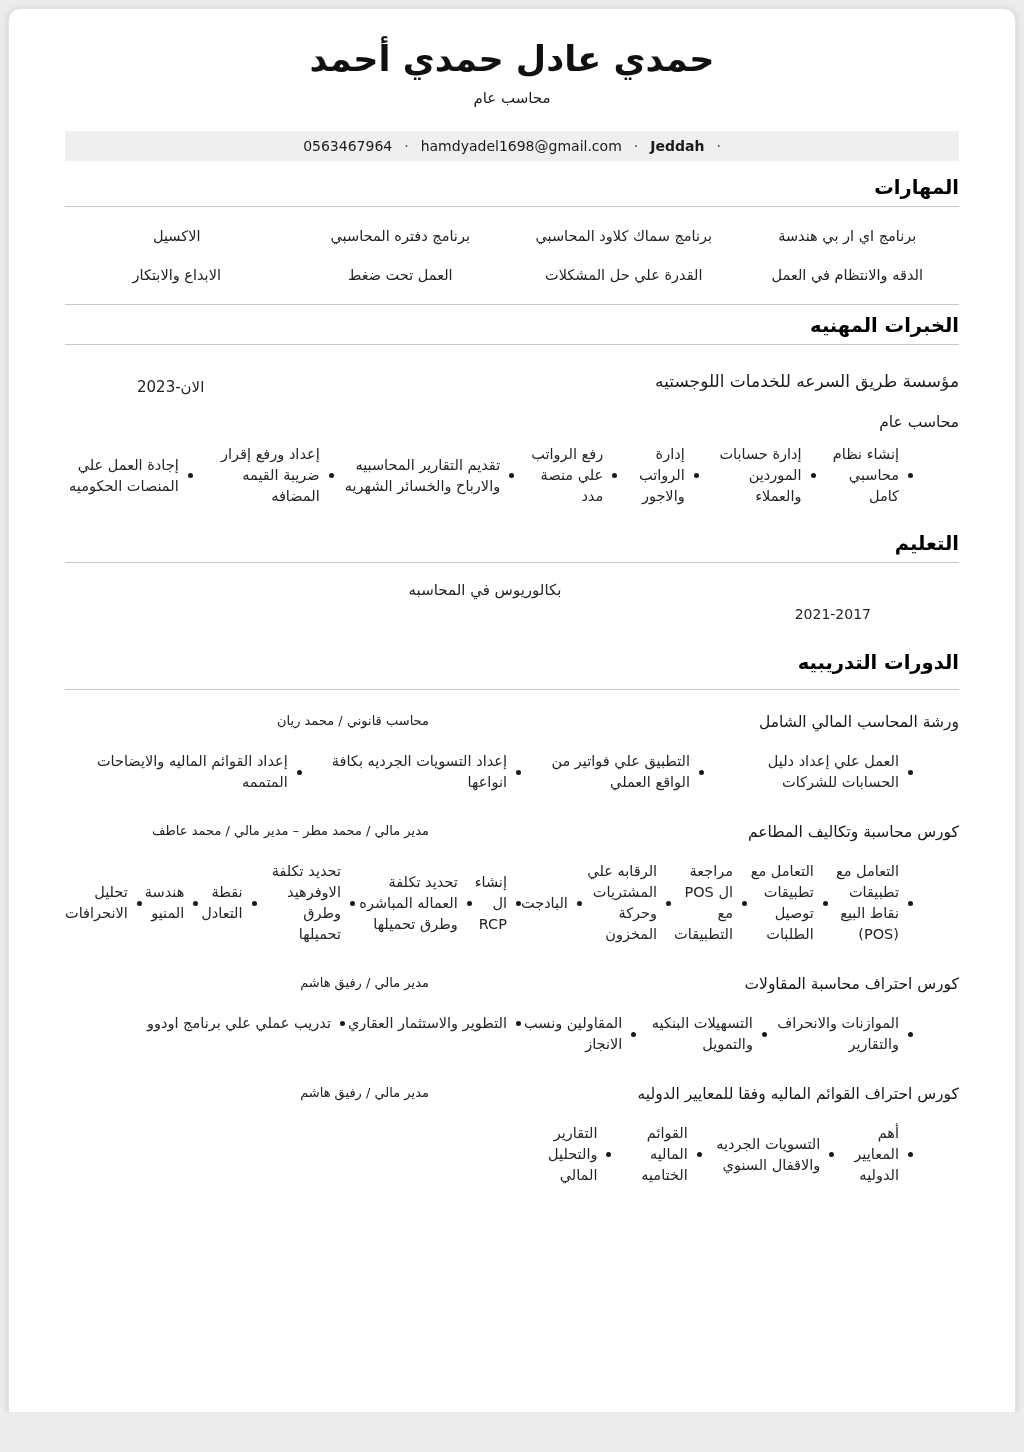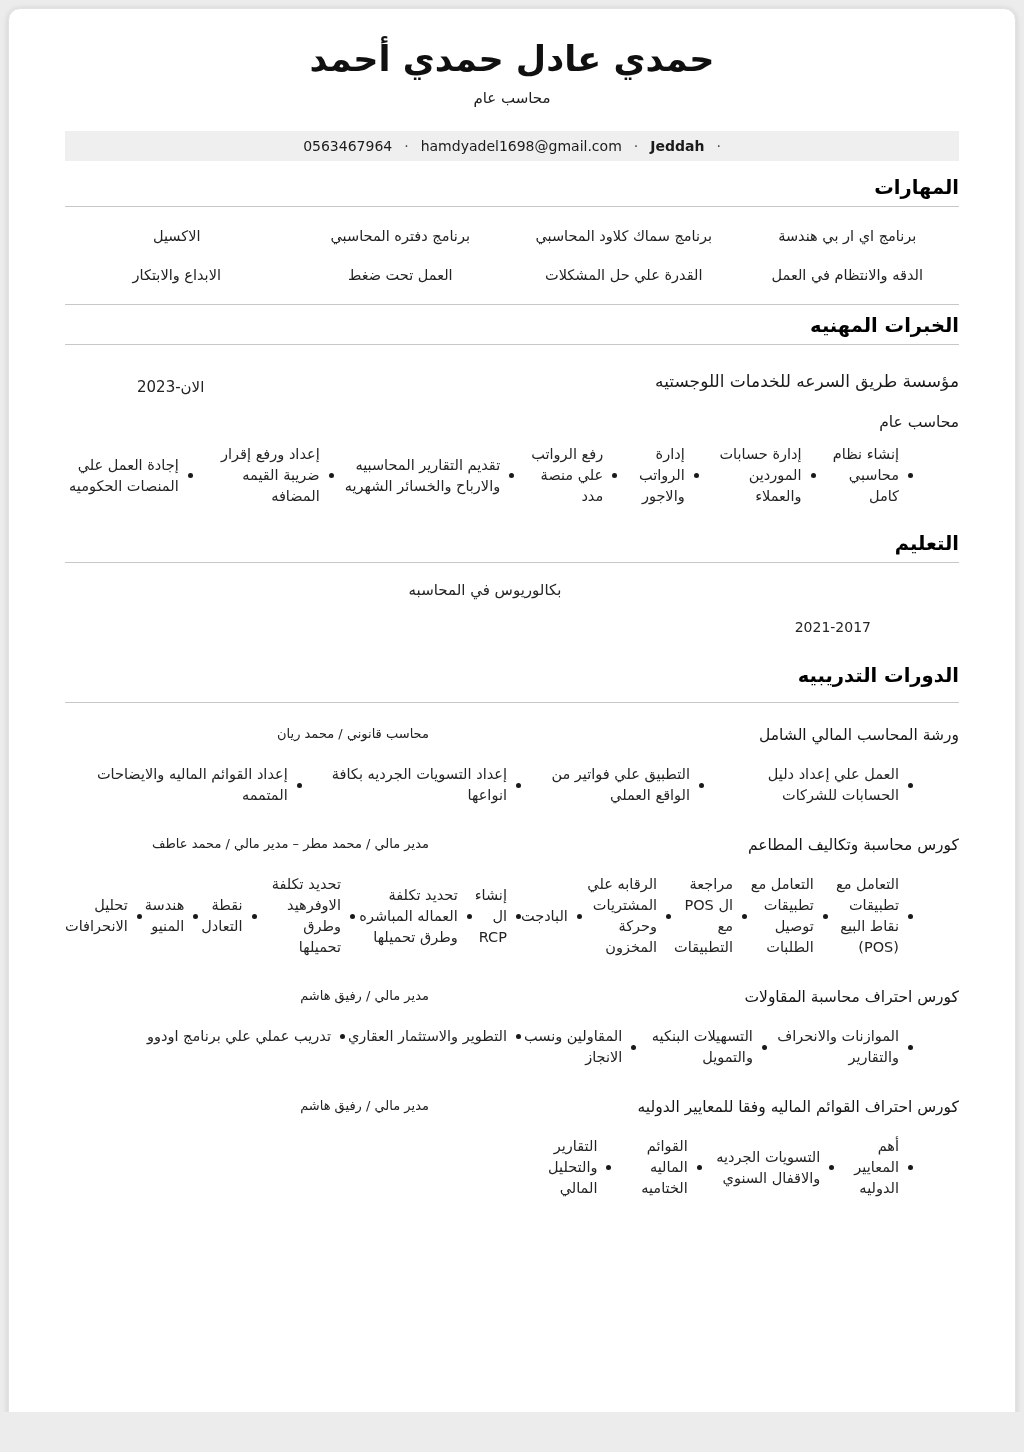--- a/index.html
+++ b/index.html
@@ -25,21 +25,21 @@
   .company{font-size:17px;color:#1a1a1a;}
   .period{font-size:15px;color:#222;margin-left:72px;margin-top:12px;}
   .role{margin-top:17px;font-size:15.5px;color:#1a1a1a;}
   .blist{display:flex;gap:3px;font-size:14.5px;color:#242424;}
   .indent{padding-right:46px;}
   .b{display:flex;align-items:center;line-height:1.45;}
   .mk{width:5px;height:5px;border-radius:50%;background:#191919;margin-left:9px;flex:none;}
   .xp-list{margin-top:13px;}
   .edu-sec{margin-top:25px;}
   .edu-degree{margin-top:18px;font-size:15px;padding-right:54px;text-align:center;}
-  .edu-period{margin-top:20px;font-size:14px;padding-right:88px;}
+  .edu-period{margin-top:7px;font-size:14px;padding-right:88px;}
   .courses-sec{margin-top:29px;}
   .courses-sec .rule{margin-top:15px;}
   .course{display:grid;grid-template-columns:49% 51%;margin-top:30px;}
   .course.first{margin-top:23px;}
   .course-name{font-size:15.5px;color:#161616;min-height:24px;}
   .instructor{font-size:13px;color:#222;padding-right:92px;min-height:24px;}
   .course-list{margin-top:14px;}
 </style>
 </head>
 <body>

